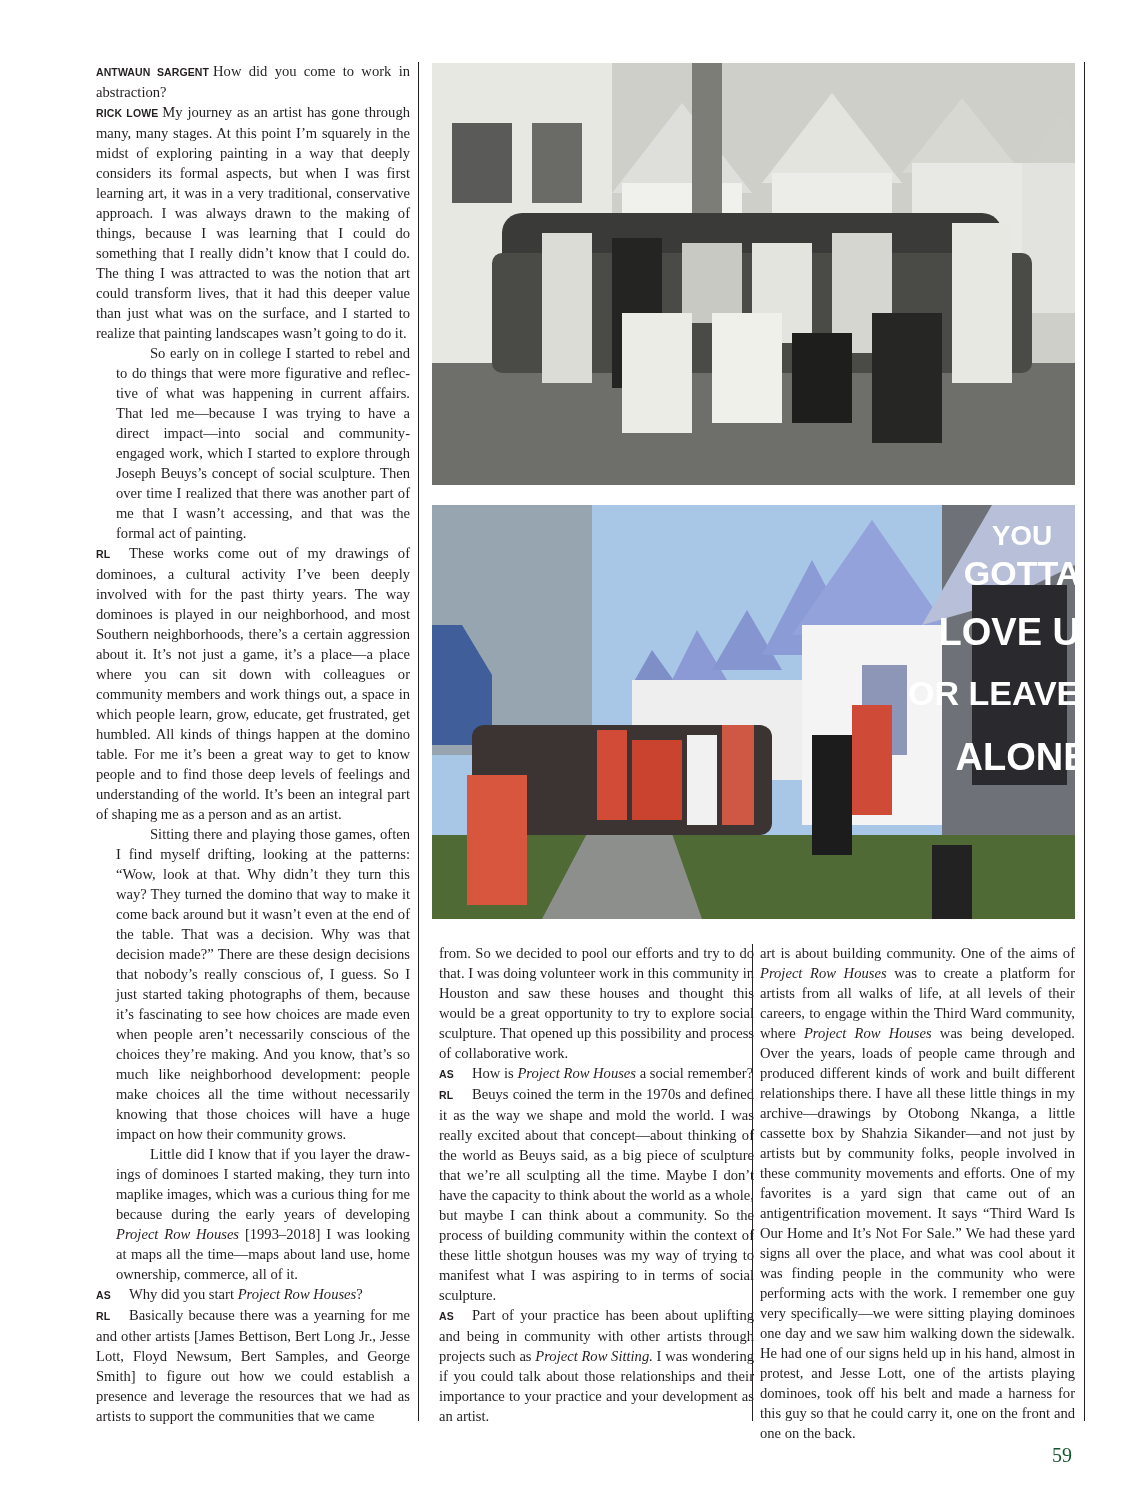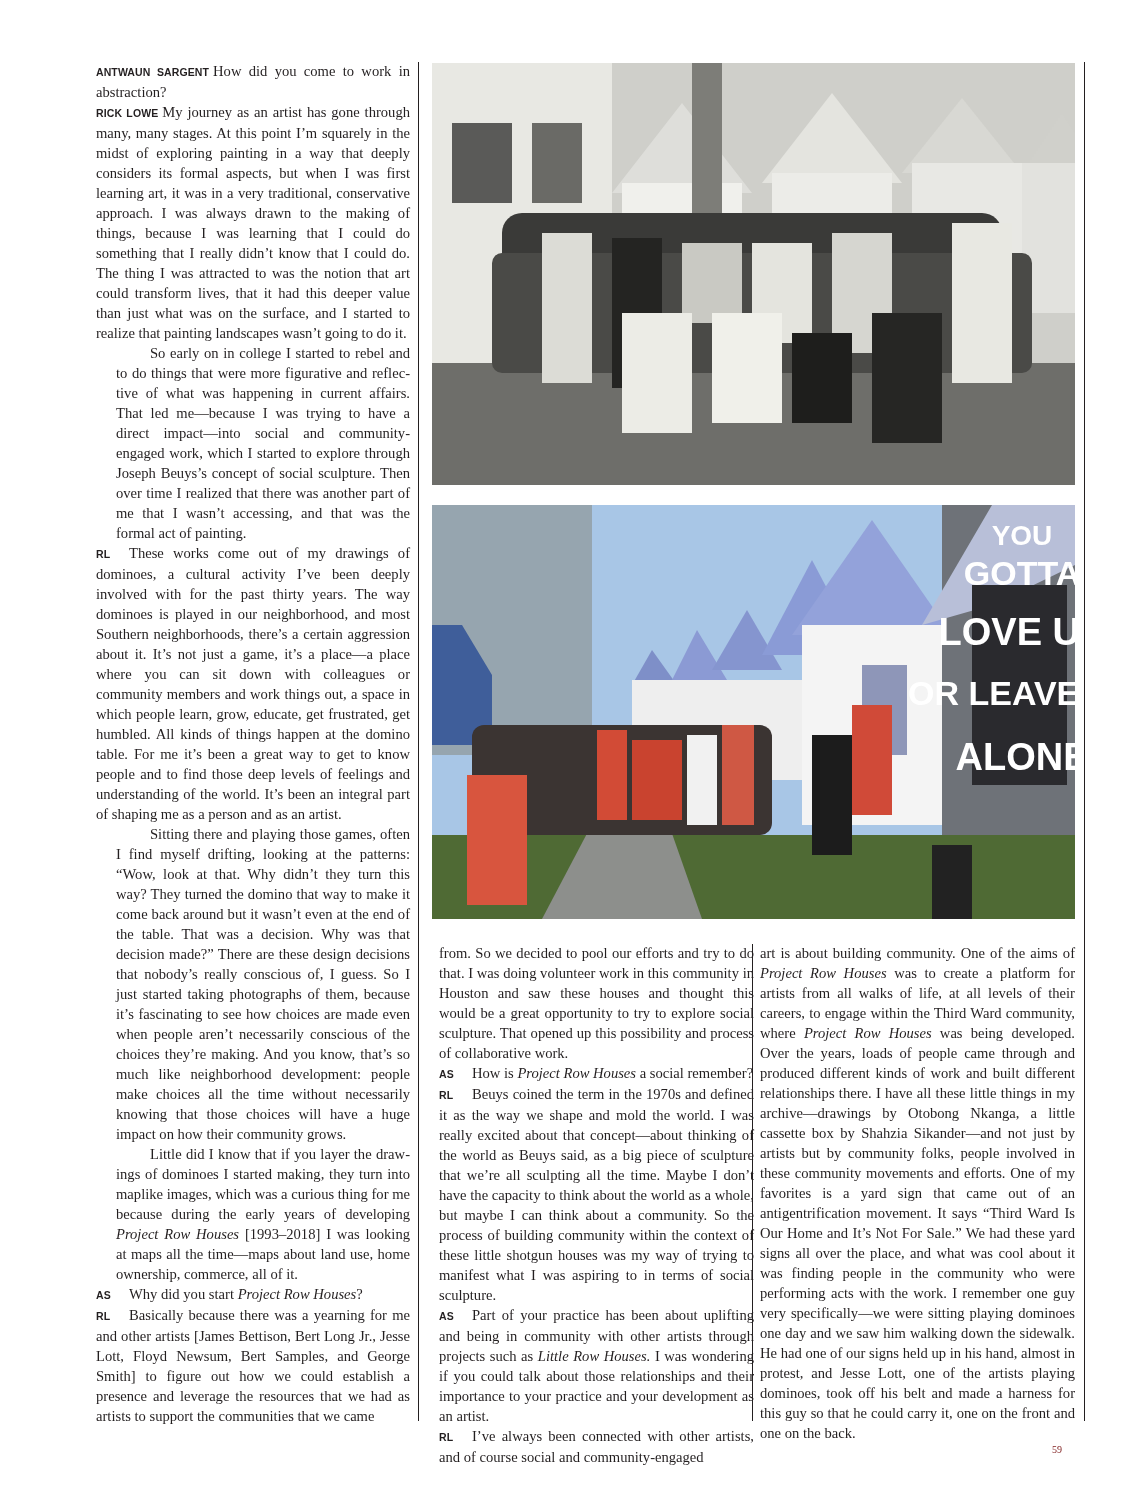--- a/index.html
+++ b/index.html
@@ -31,21 +31,21 @@
   #rule-1 { left: 418px; top: 62px; height: 1359px; }
   #rule-2 { left: 752px; top: 944px; height: 477px; }
   #rule-3 { left: 1084px; top: 62px; height: 1359px; }
   .photo { position: absolute; overflow: hidden; }
   #photo-1 { left: 432px; top: 63px; width: 643px; height: 422px; background: linear-gradient(#d8d8d4, #9a9a96); }
   #photo-2 { left: 432px; top: 505px; width: 643px; height: 414px; background: #f97316; }
   .photo svg { width: 100%; height: 100%; display: block; }
   #page-number {
     position: absolute; left: 1052px; top: 1444px;
     font-family: "Liberation Serif", "DejaVu Serif", serif;
-    font-size: 10px; color: #7f1d1d;
+    font-size: 20px; color: #14532d;
   }
 </style>
 </head>
 <body>
 
 <div class="col" id="col-left">
   <p><span class="spk">ANTWAUN SARGENT</span><span>How did you come to work in abstraction?</span></p>
   <p><span class="spk">RICK LOWE</span><span>My journey as an artist has gone through many, many stages. At this point I’m squarely in the midst of exploring painting in a way that deeply considers its formal aspects, but when I was first learning art, it was in a very traditional, conserv­ative approach. I was always drawn to the making of things, because I was learning that I could do something that I really didn’t know that I could do. The thing I was attracted to was the notion that art could transform lives, that it had this deeper value than just what was on the surface, and I started to realize that painting landscapes wasn’t going to do it.</span></p>
   <p class="indent">So early on in college I started to rebel and to do things that were more figurative and reflec­tive of what was happening in current affairs. That led me—because I was trying to have a direct impact—into social and community-engaged work, which I started to explore through Joseph Beuys’s concept of social sculpture. Then over time I realized that there was another part of me that I wasn’t accessing, and that was the formal act of painting.</p>
   <p><span class="spk short">RL</span><span>These works come out of my drawings of dominoes, a cultural activity I’ve been deeply involved with for the past thirty years. The way dominoes is played in our neighborhood, and most Southern neighborhoods, there’s a certain aggres­sion about it. It’s not just a game, it’s a place—a place where you can sit down with colleagues or community members and work things out, a space in which people learn, grow, educate, get frus­trated, get humbled. All kinds of things happen at the domino table. For me it’s been a great way to get to know people and to find those deep levels of feelings and understanding of the world. It’s been an integral part of shaping me as a person and as an artist.</span></p>
@@ -139,21 +139,20 @@
       <rect x="420" y="200" width="40" height="110" fill="#d04a38"></rect>
       <rect x="500" y="340" width="40" height="74" fill="#222222"></rect>
     </g>
   </svg>
 </div>
 
 <div class="col" id="col-mid">
   <p>from. So we decided to pool our efforts and try to do that. I was doing volunteer work in this commu­nity in Houston and saw these houses and thought this would be a great opportunity to try to explore social sculpture. That opened up this possibility and process of collaborative work.</p>
   <p><span class="spk short">AS</span><span>How is </span><em>Project Row Houses</em><span> a social remember?</span></p>
   <p><span class="spk short">RL</span><span>Beuys coined the term in the 1970s and defined it as the way we shape and mold the world. I was really excited about that concept—about thinking of the world as Beuys said, as a big piece of sculpture that we’re all sculpting all the time. Maybe I don’t have the capacity to think about the world as a whole, but maybe I can think about a community. So the process of building community within the context of these little shotgun houses was my way of trying to manifest what I was aspir­ing to in terms of social sculpture.</span></p>
-  <p><span class="spk short">AS</span><span>Part of your practice has been about uplifting and being in community with other artists through projects such as </span><em>Little Row Houses.</em><span> I was wonder­ing if you could talk about those relationships and their importance to your practice and your devel­opment as an artist.</span></p>
-  <p><span class="spk short">RL</span><span>I’ve always been connected with other art­ists, and of course social and community-engaged</span></p>
+  <p><span class="spk short">AS</span><span>Part of your practice has been about uplifting and being in community with other artists through projects such as </span><em>Project Row Sitting.</em><span> I was wonder­ing if you could talk about those relationships and their importance to your practice and your devel­opment as an artist.</span></p>
 </div>
 
 <div class="col" id="col-right">
   <p><span>art is about building community. One of the aims of </span><em>Project Row Houses</em><span> was to create a platform for artists from all walks of life, at all levels of their careers, to engage within the Third Ward com­munity, where </span><em>Project Row Houses</em><span> was being developed. Over the years, loads of people came through and produced different kinds of work and built different relationships there. I have all these little things in my archive—drawings by Otobong Nkanga, a little cassette box by Shahzia Sikander—and not just by artists but by community folks, people involved in these community movements and efforts. One of my favorites is a yard sign that came out of an antigentrification movement. It says “Third Ward Is Our Home and It’s Not For Sale.” We had these yard signs all over the place, and what was cool about it was finding people in the community who were performing acts with the work. I remember one guy very specifically—we were sitting playing dominoes one day and we saw him walking down the sidewalk. He had one of our signs held up in his hand, almost in protest, and Jesse Lott, one of the artists playing dominoes, took off his belt and made a harness for this guy so that he could carry it, one on the front and one on the back.</span></p>
 </div>
 
 <div id="page-number">59</div>
 
 </body></html>

